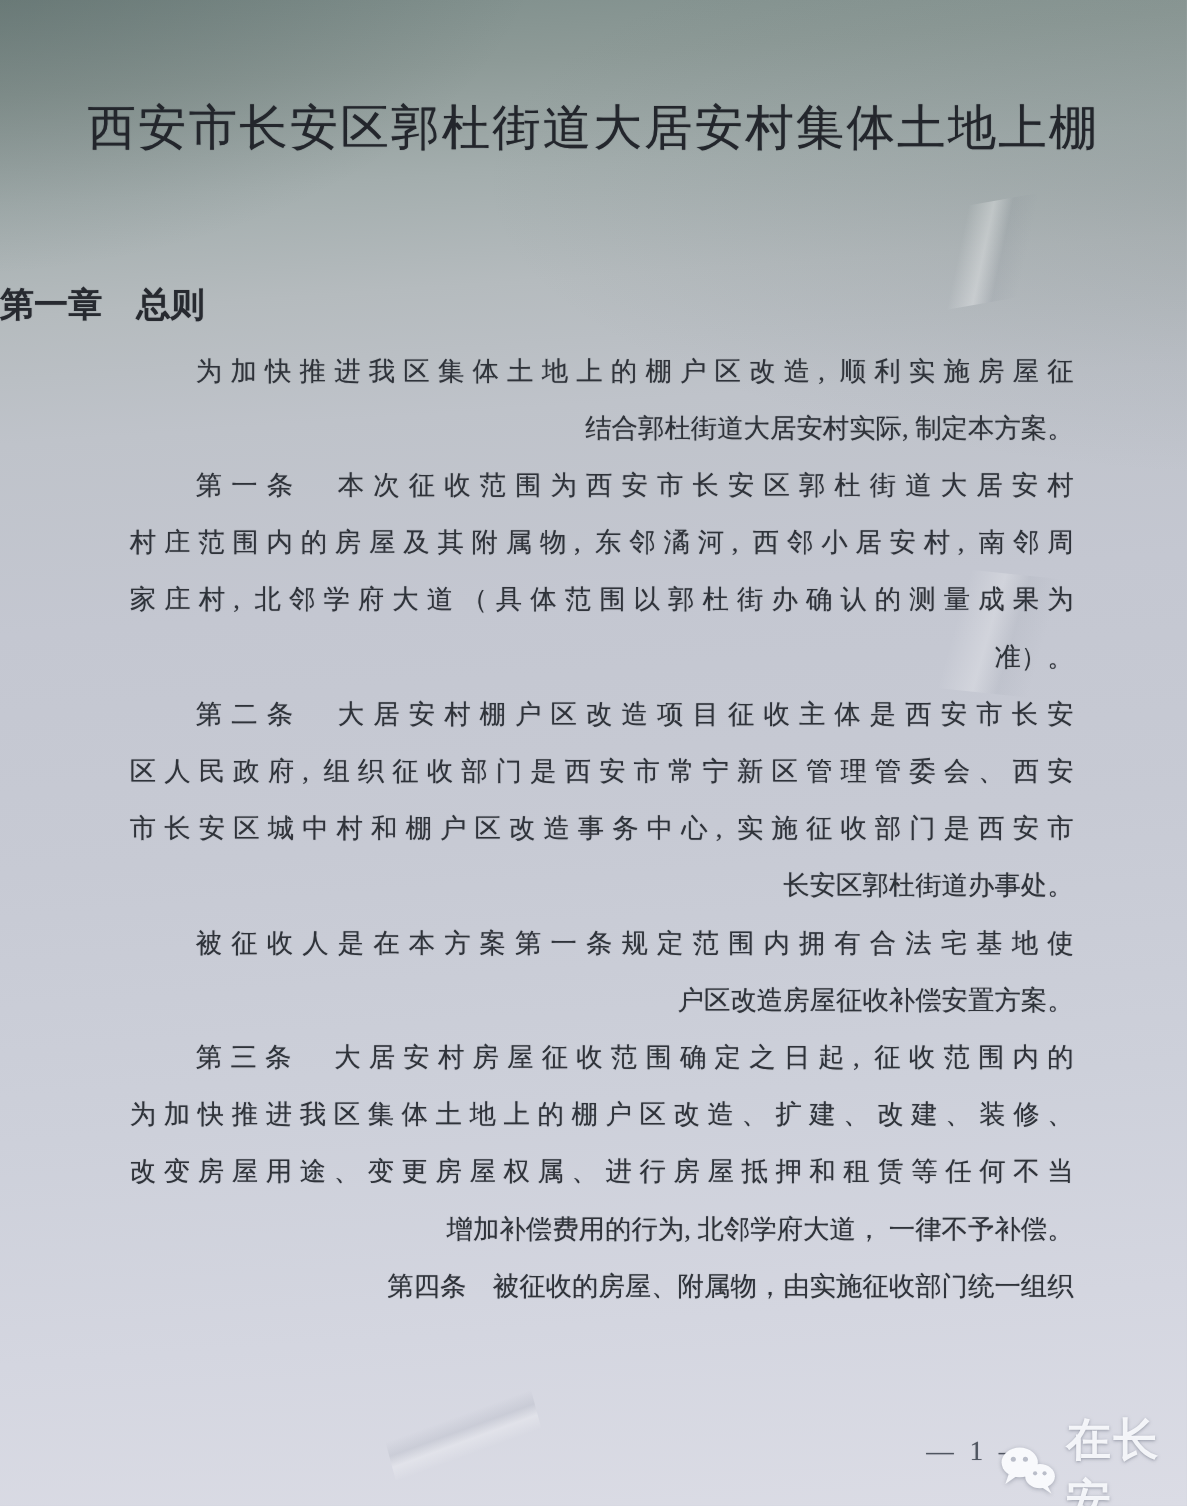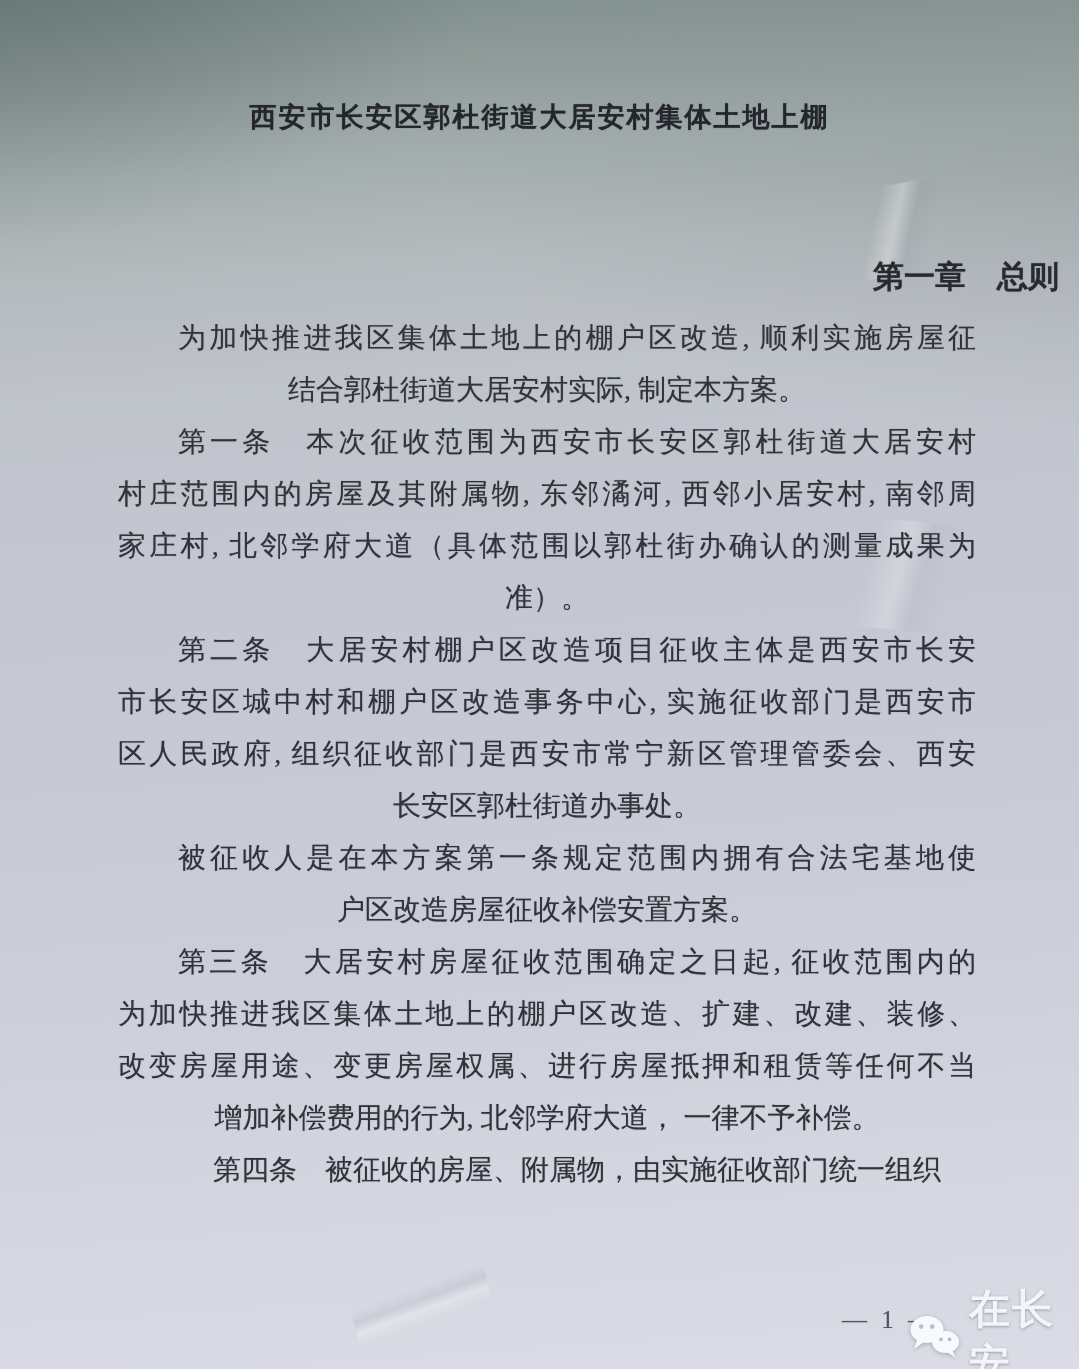--- a/index.html
+++ b/index.html
@@ -52,48 +52,48 @@
   .crease.c3 {
     top: 1230px; left: 360px; width: 120px; height: 140px;
     background: linear-gradient(85deg, rgba(255,255,255,0) 40%, rgba(134,140,156,0.16) 50%, rgba(255,255,255,0.25) 58%, rgba(255,255,255,0) 68%);
     transform: rotate(75deg);
   }
 
   .doc-title {
     position: absolute;
     left: 40px; right: 40px; top: 92px;
     text-align: center;
-    font-weight: bold;
-    font-size: 27px;
+    font-weight: normal;
+    font-size: 44px;
     line-height: 50px;
     letter-spacing: 2px;
     color: #23262c;
     text-shadow: 0 0 1px rgba(35,38,44,0.55);
   }
   .chapter {
     position: absolute;
     left: 0; right: 20px; top: 256px;
-    text-align: right;
+    text-align: left;
     font-weight: bold;
     font-size: 31px;
     color: #272a30;
     text-shadow: 0 0 1px rgba(35,38,44,0.5);
   }
   .body-text {
     position: absolute;
     left: 118px; top: 312px; width: 858px;
-    font-size: 28px;
+    font-size: 24px;
     line-height: 52px;
     color: #2f333a;
     text-shadow: 0 0 1px rgba(44,48,56,0.45);
   }
   .body-text .line {
     height: 52px;
     white-space: nowrap;
-    text-align: center;
+    text-align: right;
   }
   .body-text .line.j {
     white-space: normal;
     text-align: justify;
     text-align-last: justify;
   }
   .body-text .line.ind { text-indent: 60px; }
 
   .page-number {
     position: absolute;
@@ -135,22 +135,22 @@
 <div class="chapter">第一章　总则</div>
 
 <div class="body-text">
     <div class="line j ind">为加快推进我区集体土地上的棚户区改造, 顺利实施房屋征</div>
     <div class="line">结合郭杜街道大居安村实际, 制定本方案。</div>
     <div class="line j ind">第一条　本次征收范围为西安市长安区郭杜街道大居安村</div>
     <div class="line j">村庄范围内的房屋及其附属物, 东邻潏河, 西邻小居安村, 南邻周</div>
     <div class="line j">家庄村, 北邻学府大道（具体范围以郭杜街办确认的测量成果为</div>
     <div class="line">准）。</div>
     <div class="line j ind">第二条　大居安村棚户区改造项目征收主体是西安市长安</div>
+    <div class="line j">区人民政府, 组织征收部门是西安市常宁新区管理管委会、西安</div>
     <div class="line j">市长安区城中村和棚户区改造事务中心, 实施征收部门是西安市</div>
-    <div class="line j">区人民政府, 组织征收部门是西安市常宁新区管理管委会、西安</div>
     <div class="line">长安区郭杜街道办事处。</div>
     <div class="line j ind">被征收人是在本方案第一条规定范围内拥有合法宅基地使</div>
     <div class="line">户区改造房屋征收补偿安置方案。</div>
     <div class="line j ind">第三条　大居安村房屋征收范围确定之日起, 征收范围内的</div>
     <div class="line j">为加快推进我区集体土地上的棚户区改造、扩建、改建、装修、</div>
     <div class="line j">改变房屋用途、变更房屋权属、进行房屋抵押和租赁等任何不当</div>
     <div class="line">增加补偿费用的行为, 北邻学府大道，  一律不予补偿。</div>
     <div class="line ind">第四条　被征收的房屋、附属物，由实施征收部门统一组织</div>
   </div>
 

